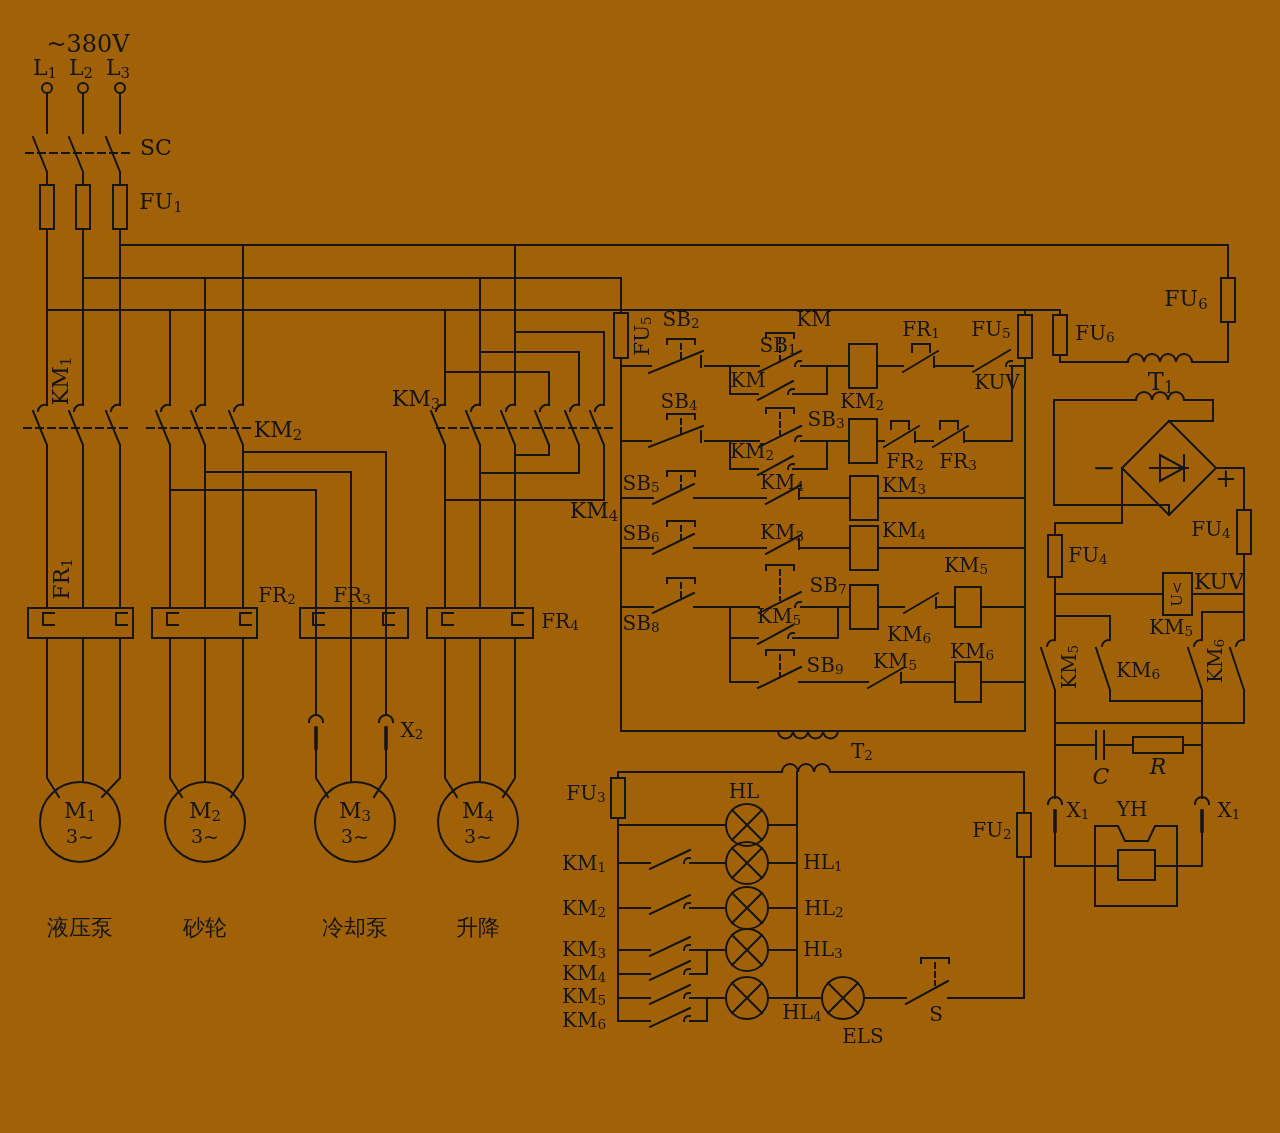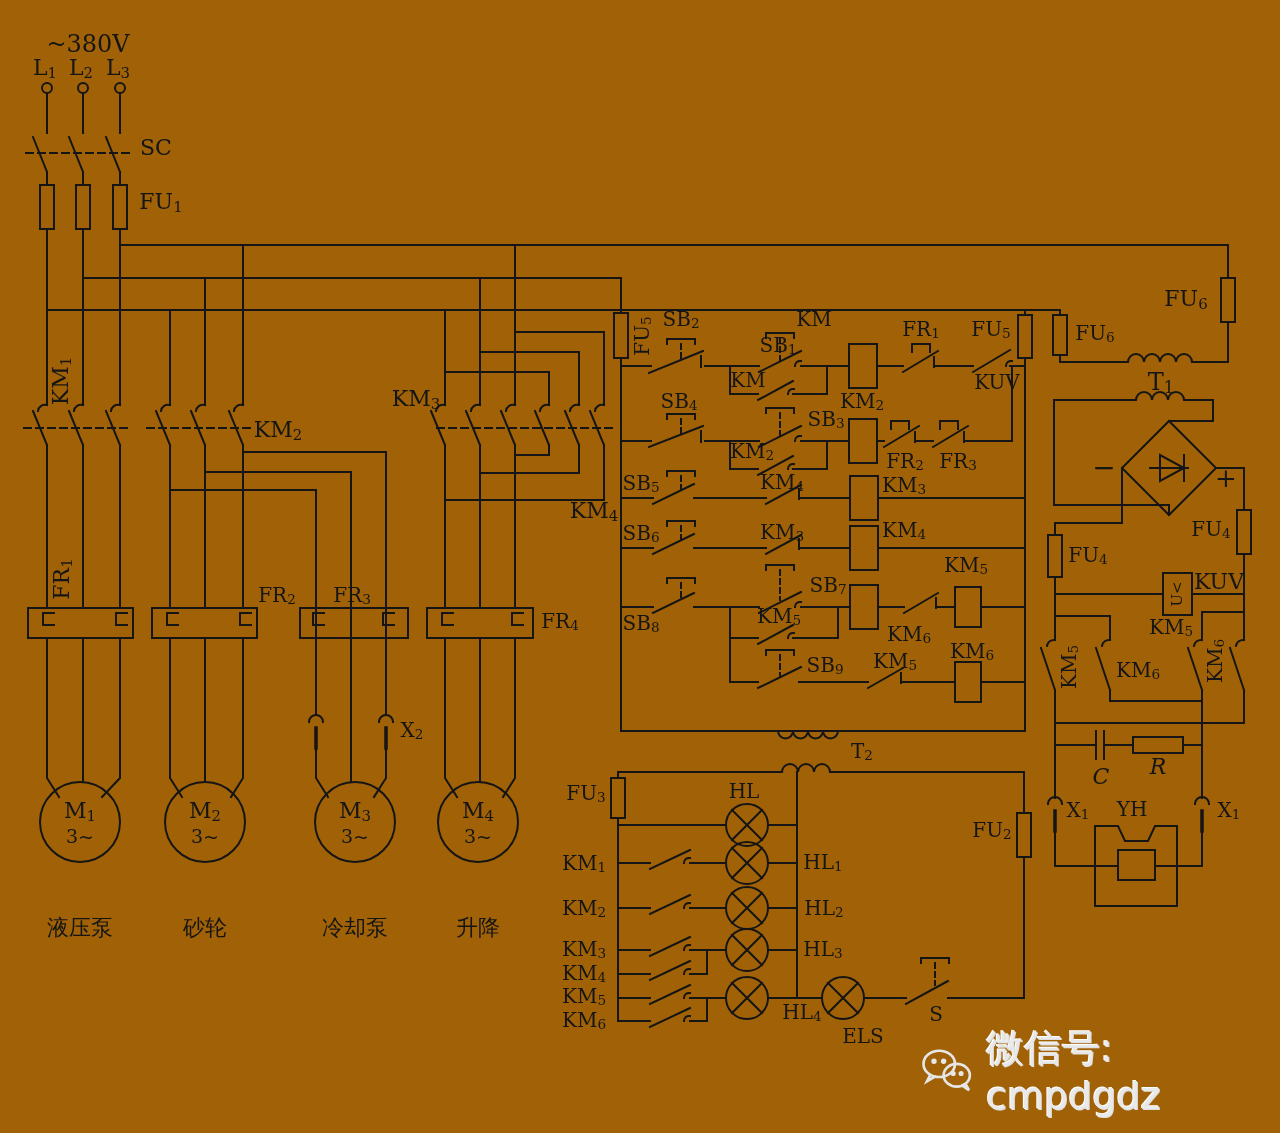--- a/index.html
+++ b/index.html
@@ -391,27 +391,14 @@
       <div class="lbl" style="left: 823px; top: 950px; font-size: 20px;">HL<sub>3</sub></div>
       <div class="lbl" style="left: 584px; top: 974px; font-size: 20px;">KM<sub>4</sub></div>
       <div class="lbl" style="left: 584px; top: 997px; font-size: 20px;">KM<sub>5</sub></div>
       <div class="lbl" style="left: 802px; top: 1013px; font-size: 20px;">HL<sub>4</sub></div>
       <div class="lbl" style="left: 584px; top: 1021px; font-size: 20px;">KM<sub>6</sub></div>
       <div class="lbl" style="left: 863px; top: 1036px; font-size: 20px;">ELS</div>
       <div class="lbl" style="left: 936px; top: 1014px; font-size: 20px;">S</div>
     </div>
 
 
-<div id="watermark">
-  <svg width="64" height="54" viewBox="0 0 64 54" fill="none" stroke="#e6e6e6" stroke-width="3">
-    <ellipse cx="22" cy="20" rx="18" ry="15"></ellipse>
-    <path d="M12,32 L8,40 L18,34"></path>
-    <ellipse cx="42" cy="33" rx="15" ry="13"></ellipse>
-    <path d="M52,43 L56,50 L47,44"></path>
-    <circle cx="16" cy="17" r="1.6" fill="#e6e6e6"></circle>
-        <circle cx="27" cy="17" r="1.6" fill="#e6e6e6"></circle>
-    <circle cx="38" cy="31" r="1.4" fill="#e6e6e6"></circle>
-        <circle cx="47" cy="31" r="1.4" fill="#e6e6e6"></circle>
-  </svg>
-  <span>微信号: cmpdgdz</span>
+
 </div>
 
-</div>
-
 </body></html>

